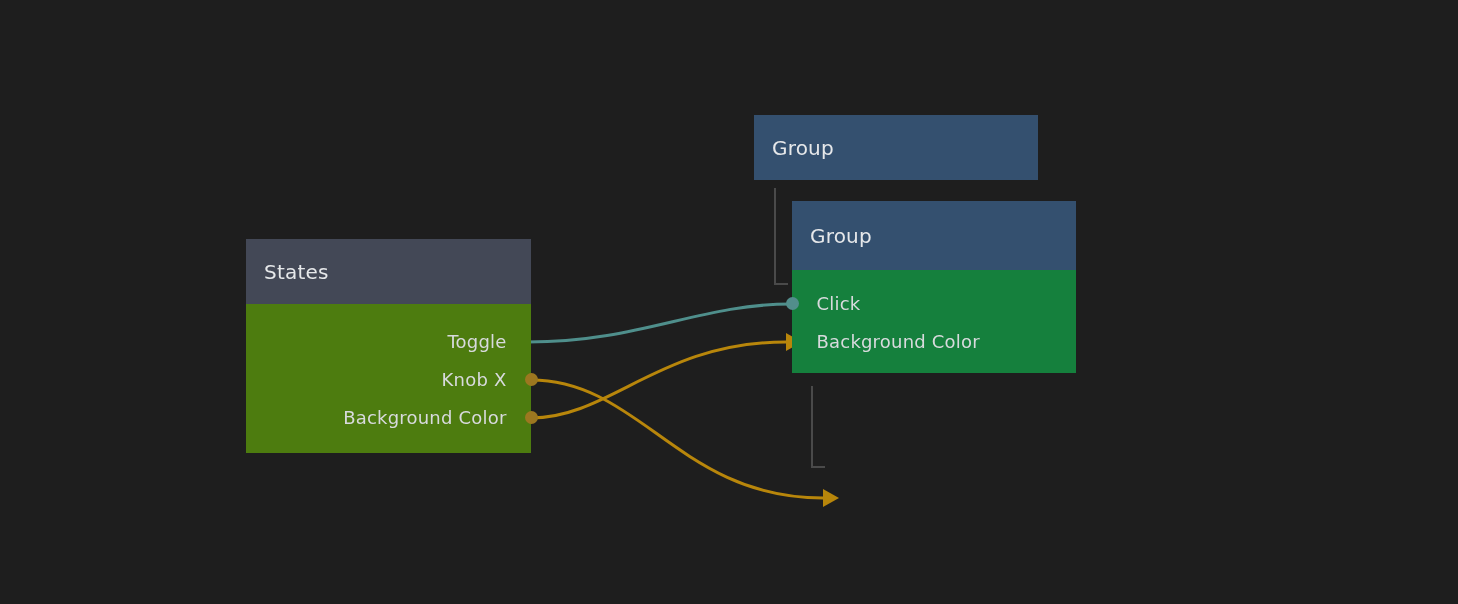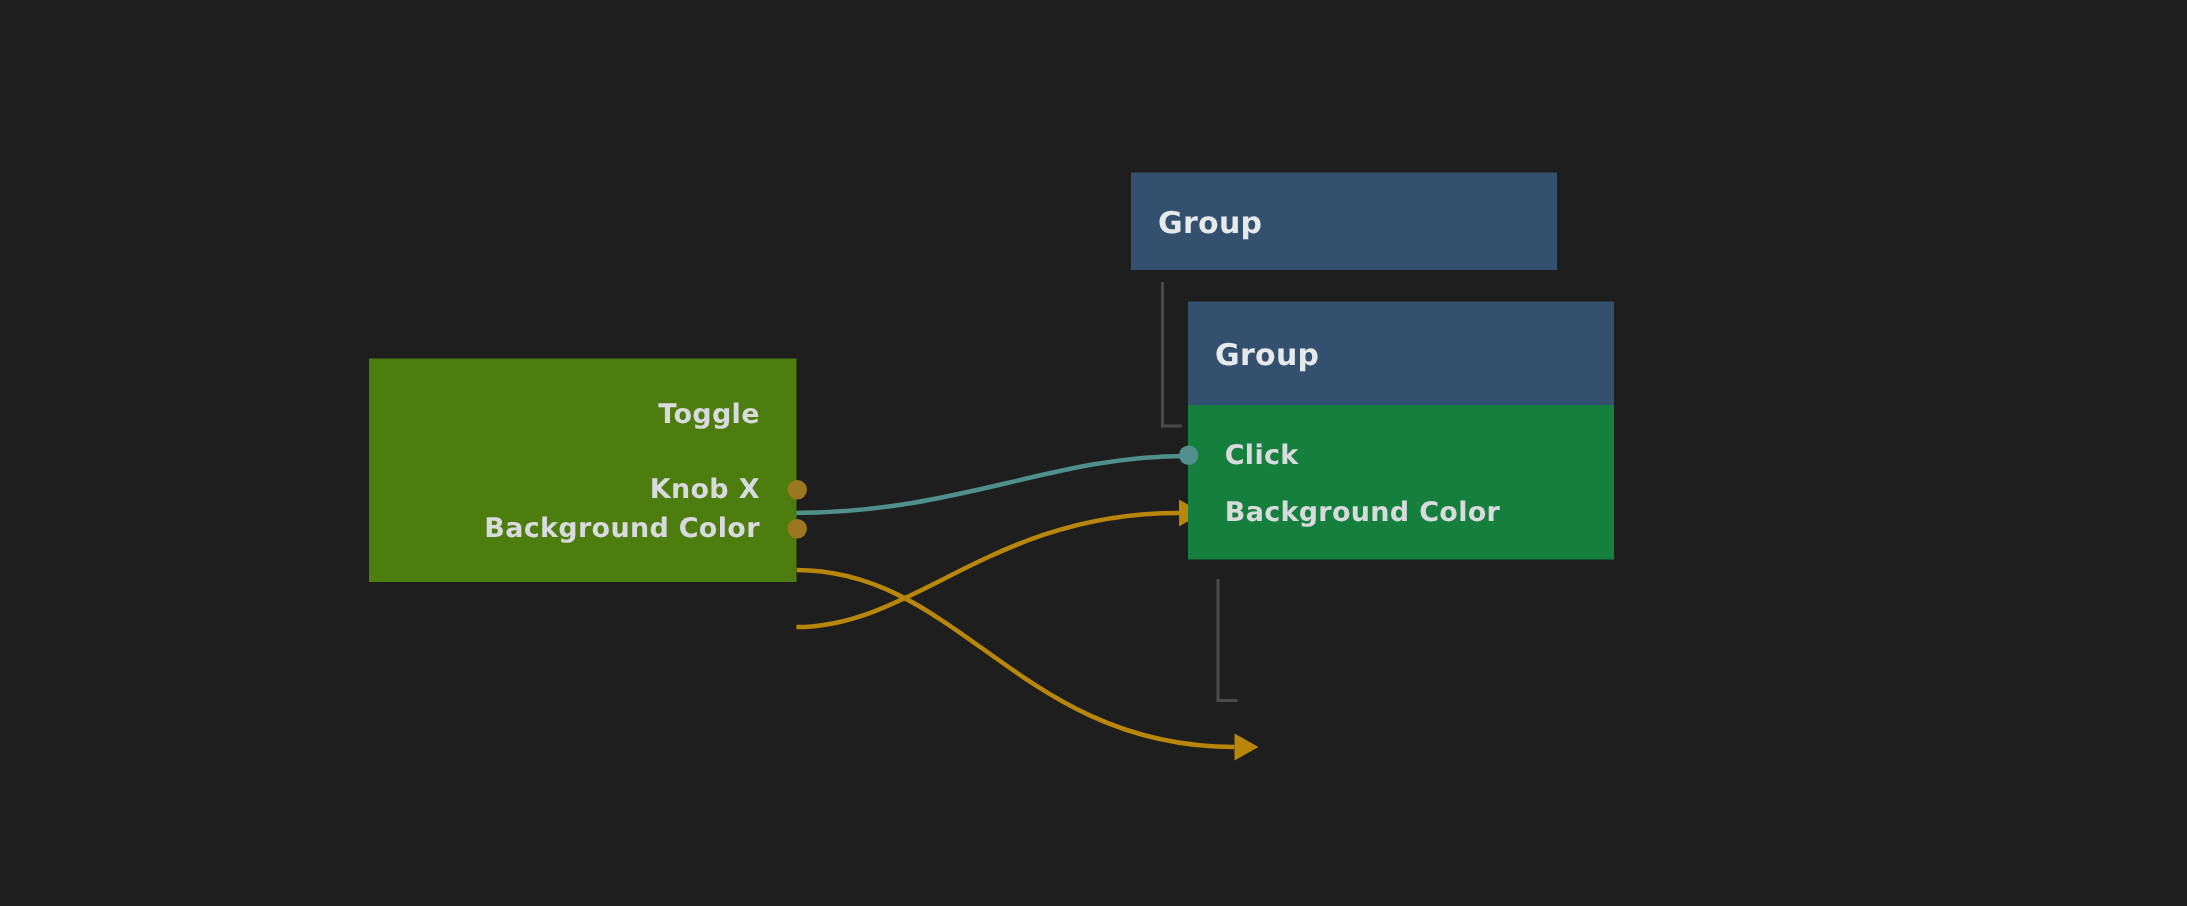--- a/index.html
+++ b/index.html
@@ -19,21 +19,20 @@
   #edges {
     position: absolute;
     left: 0; top: 0;
     width: 1458px;
     height: 604px;
     pointer-events: none;
   }
   .node {
     position: absolute;
     box-sizing: border-box;
-    font-weight: bold;
   }
   .node-header {
     box-sizing: border-box;
     display: flex;
     align-items: center;
     padding-left: 18px;
   }
   .node-title {
     font-size: 20px;
     color: #e6e8ea;
@@ -142,26 +141,29 @@
           </div>
           <div class="port-row in" style="top: 61px;">
             <span class="port-dot hidden"></span>
             <span class="port-label" style="color: rgb(216, 218, 221);">Background Color</span>
           </div>
         </div>
       </div>
       <div class="node" style="left: 830px; top: 395px; width: 284px; height: 138px;">
       </div>
       <div class="node" style="left: 246px; top: 239px; width: 285px; height: 214px;">
+        <div class="node-header" style="height: 65px; background: rgb(67, 72, 86);">
+          <span class="node-title" style="color: rgb(230, 232, 234);">States</span>
+        </div>
         <div class="node-body" style="height: 149px; background: #4d7c0f;">
           <div class="port-row out" style="top: 27px;">
             <span class="port-label" style="color: rgb(216, 218, 221);">Toggle</span>
             <span class="port-dot hidden"></span>
           </div>
-          <div class="port-row out" style="top: 65px; margin-top: 12px;">
+          <div class="port-row out" style="top: 65px;">
             <span class="port-label" style="color: rgb(216, 218, 221);">Knob X</span>
             <span class="port-dot" style="background: rgb(156, 119, 32);"></span>
           </div>
           <div class="port-row out" style="top: 103px;">
             <span class="port-label" style="color: rgb(216, 218, 221);">Background Color</span>
             <span class="port-dot" style="background: rgb(156, 119, 32);"></span>
           </div>
         </div>
       </div>
     </div>

